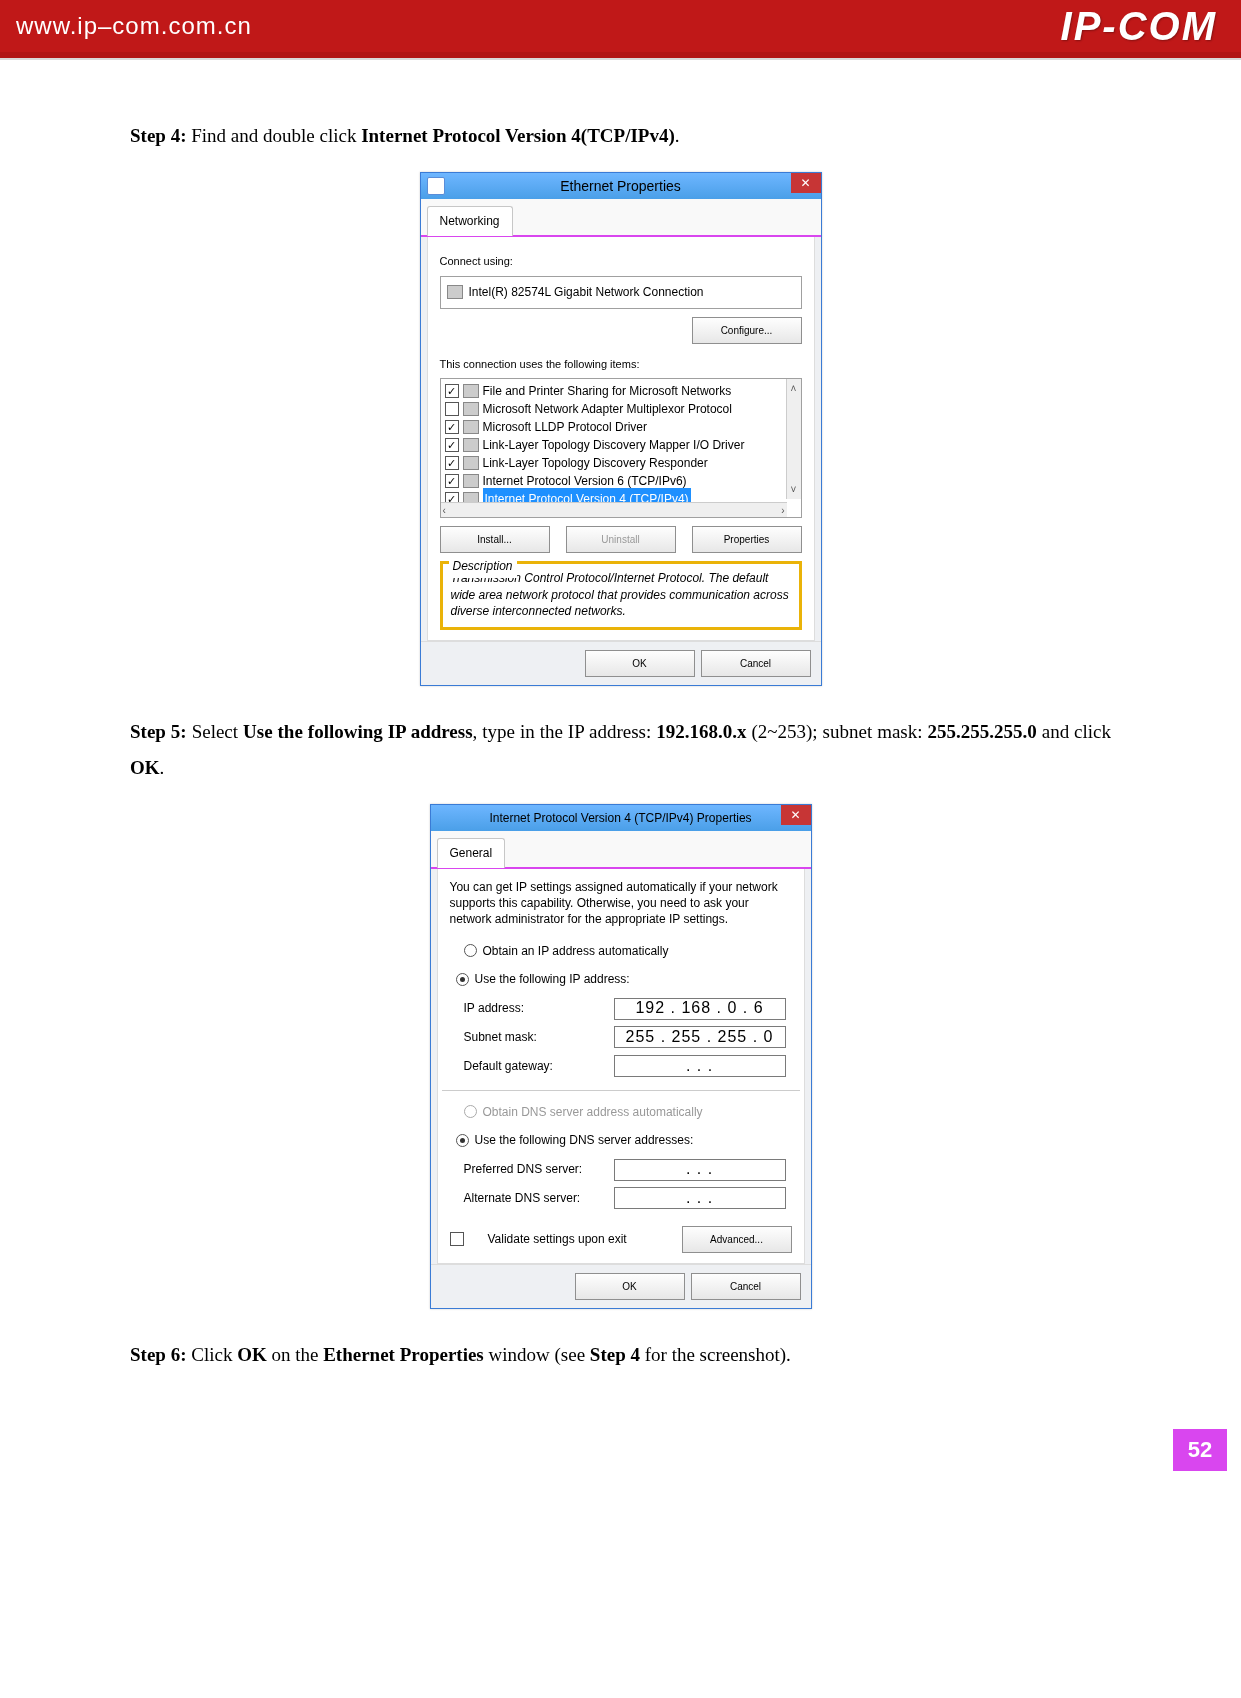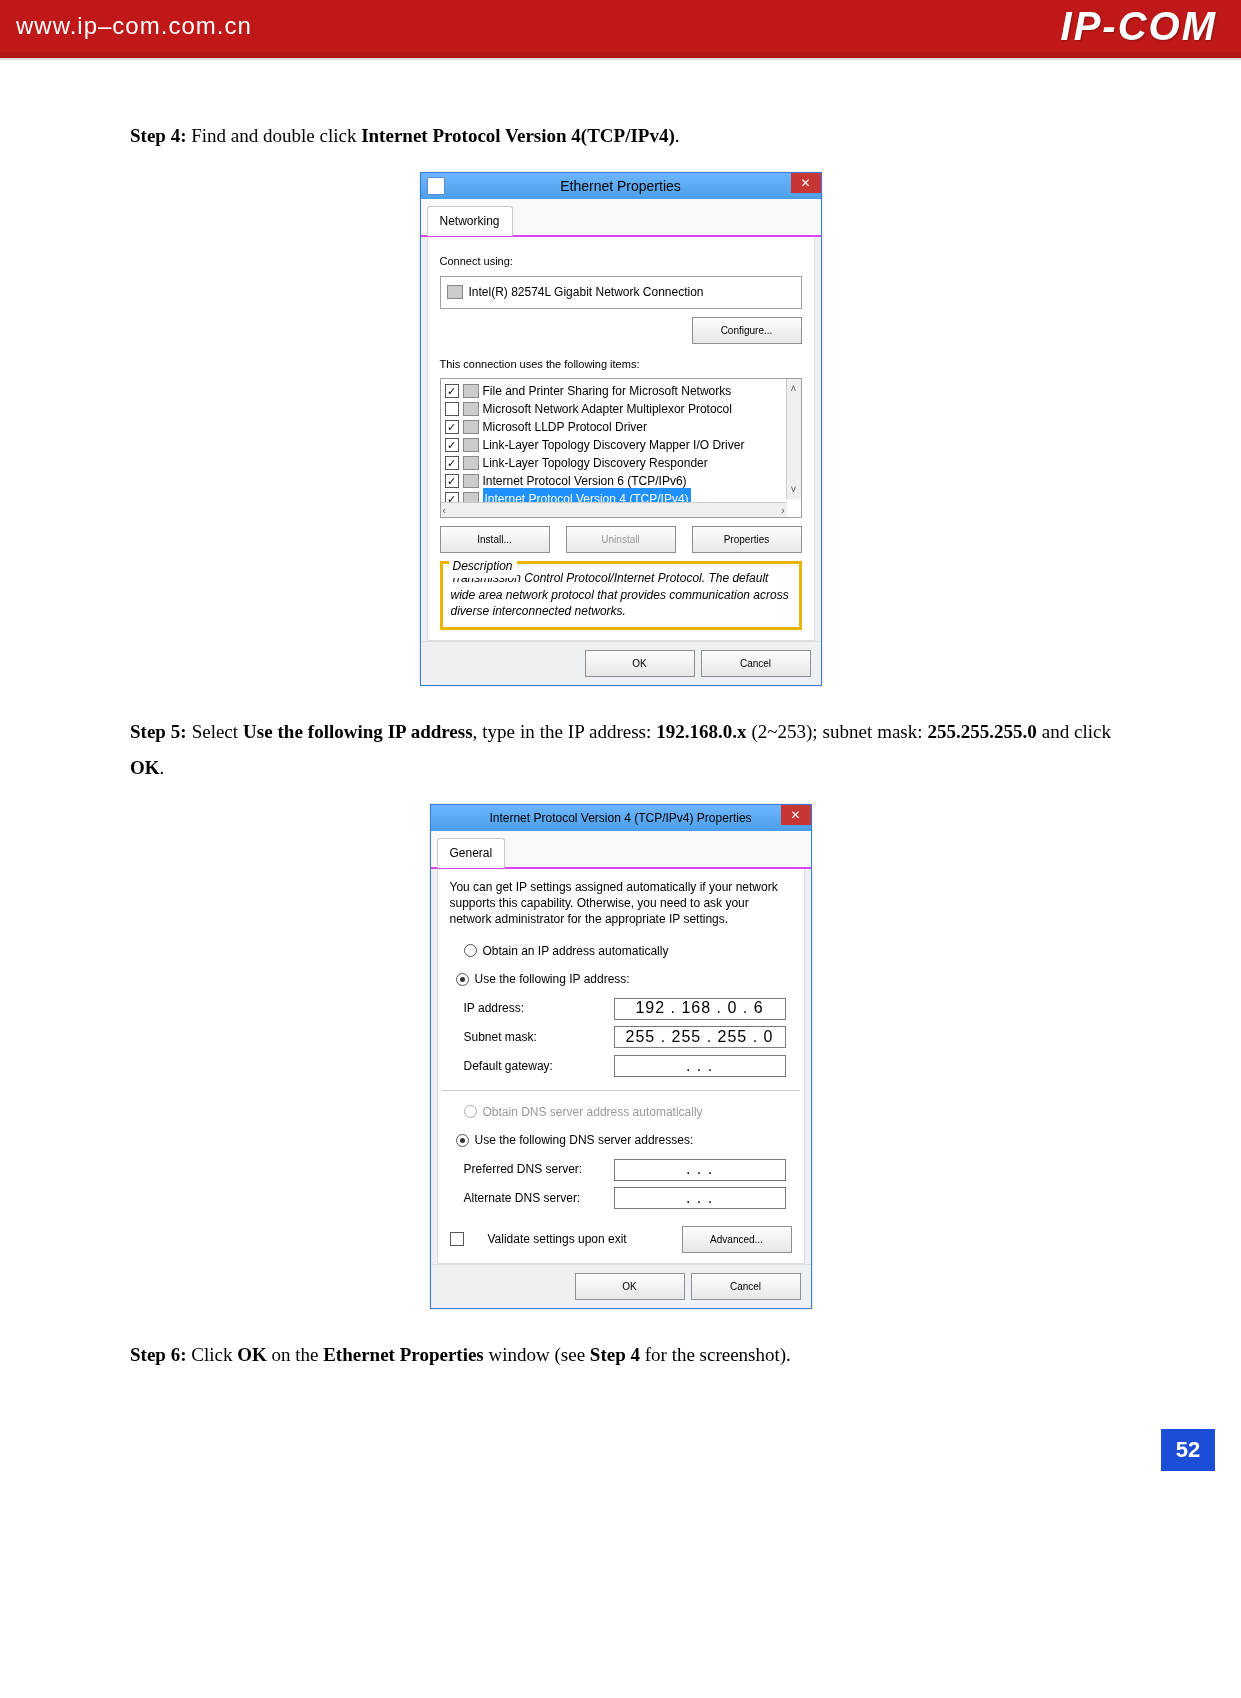--- a/index.html
+++ b/index.html
@@ -260,25 +260,25 @@
   .radio.dis { border-color: #aaa; }
   .radio.dis + span { color: #999; }
   .sect-line { border-top: 1px solid #ccc; margin: 12px -8px 10px -8px; }
   .indent { margin-left: 14px; }
   .footer-bar {
     position: relative;
     height: 40px;
   }
   .page-num {
     position: absolute;
-    right: 26px;
+    right: 14px;
     bottom: 0;
     width: 54px;
     height: 42px;
-    background: #1d4ed8;
+    background: #d946ef;
     color: #fff;
     font-family: Arial, sans-serif;
     font-size: 22px;
     font-weight: bold;
     display: flex;
     align-items: center;
     justify-content: center;
   }
 </style>
 </head>

